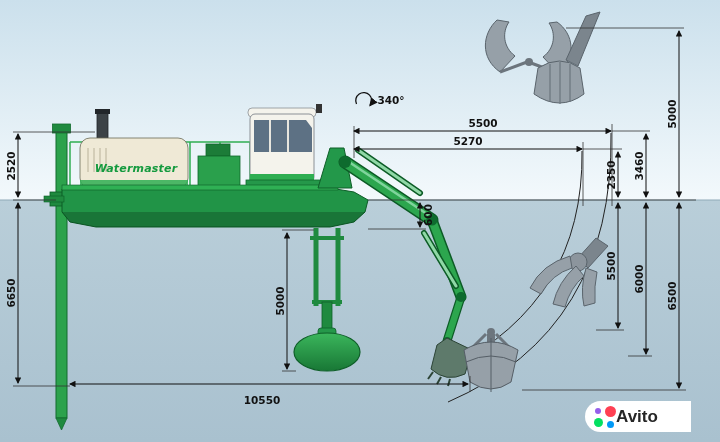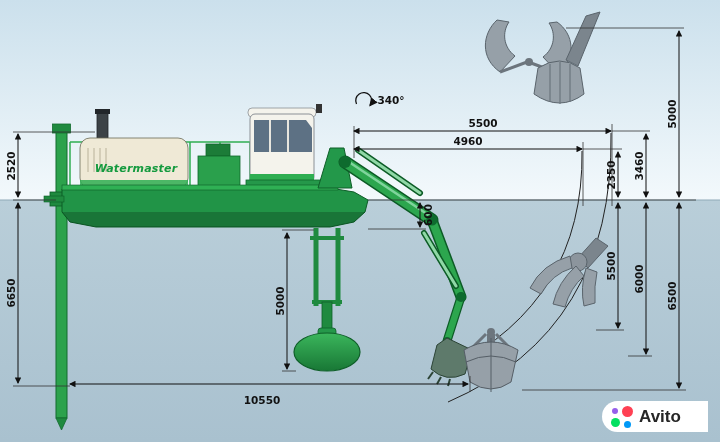--- a/index.html
+++ b/index.html
@@ -12,23 +12,23 @@
     position:absolute;font:700 10.5px "DejaVu Sans",sans-serif;color:#111;
     white-space:nowrap;transform:translate(-50%,-50%);z-index:5;line-height:1;
   }
   .dim.vert{transform:translate(-50%,-50%) rotate(-90deg);}
   .brand{
     position:absolute;transform:translate(-50%,-50%);z-index:5;
     font:italic 700 11px "DejaVu Sans",sans-serif;color:#149a3e;
     letter-spacing:.2px;white-space:nowrap;
   }
   .watermark{
-    position:absolute;left:602px;top:401px;width:106px;height:31px;z-index:6;
+    position:absolute;left:585px;top:401px;width:106px;height:31px;z-index:6;
     background:#fff;border-radius:16px 0 0 16px;display:flex;align-items:center;
-    gap:6px;padding-left:9px;box-sizing:border-box;
+    padding-left:9px;box-sizing:border-box;
   }
   .wm-logo{position:relative;width:22px;height:22px;flex:0 0 auto;}
   .wm-logo i{position:absolute;border-radius:50%;display:block;}
   .wm-dot-purple{width:6px;height:6px;left:1px;top:2px;background:#965eeb;}
   .wm-dot-red{width:11px;height:11px;right:0;top:0;background:#ff4053;}
   .wm-dot-green{width:9px;height:9px;left:0;bottom:1px;background:#04e061;}
   .wm-dot-blue{width:7px;height:7px;right:2px;bottom:0;background:#0099f7;}
   .wm-text{font:700 17px "Liberation Sans",sans-serif;color:#262626;}
   .dl{stroke:#111;stroke-width:1;}
   .ext{stroke:#333;stroke-width:.8;}
@@ -234,21 +234,21 @@
       <path d="M356.5,104 A8,8 0 1 1 370,105.5" fill="none" stroke="#111" stroke-width="1.3" marker-end="url(#arr)"></path>
     </g>
   </svg>
 
   <div class="brand" style="left:136px;top:168px">Watermaster</div>
   <div class="dim" style="left:391px;top:100px">340°</div>
 
   <div class="dim vert" style="left:11px;top:166px">2520</div>
   <div class="dim vert" style="left:11px;top:293px">6650</div>
   <div class="dim" style="left:483px;top:123px">5500</div>
-  <div class="dim" style="left:468px;top:141px">4960</div>
+  <div class="dim" style="left:468px;top:141px">5270</div>
   <div class="dim vert" style="left:428px;top:215px">600</div>
   <div class="dim vert" style="left:280px;top:301px">5000</div>
   <div class="dim vert" style="left:611px;top:175px">2350</div>
   <div class="dim vert" style="left:639px;top:166px">3460</div>
   <div class="dim vert" style="left:672px;top:114px">5000</div>
   <div class="dim vert" style="left:611px;top:266px">5500</div>
   <div class="dim vert" style="left:639px;top:279px">6000</div>
   <div class="dim vert" style="left:672px;top:296px">6500</div>
   <div class="dim" style="left:262px;top:400px">10550</div>
 

